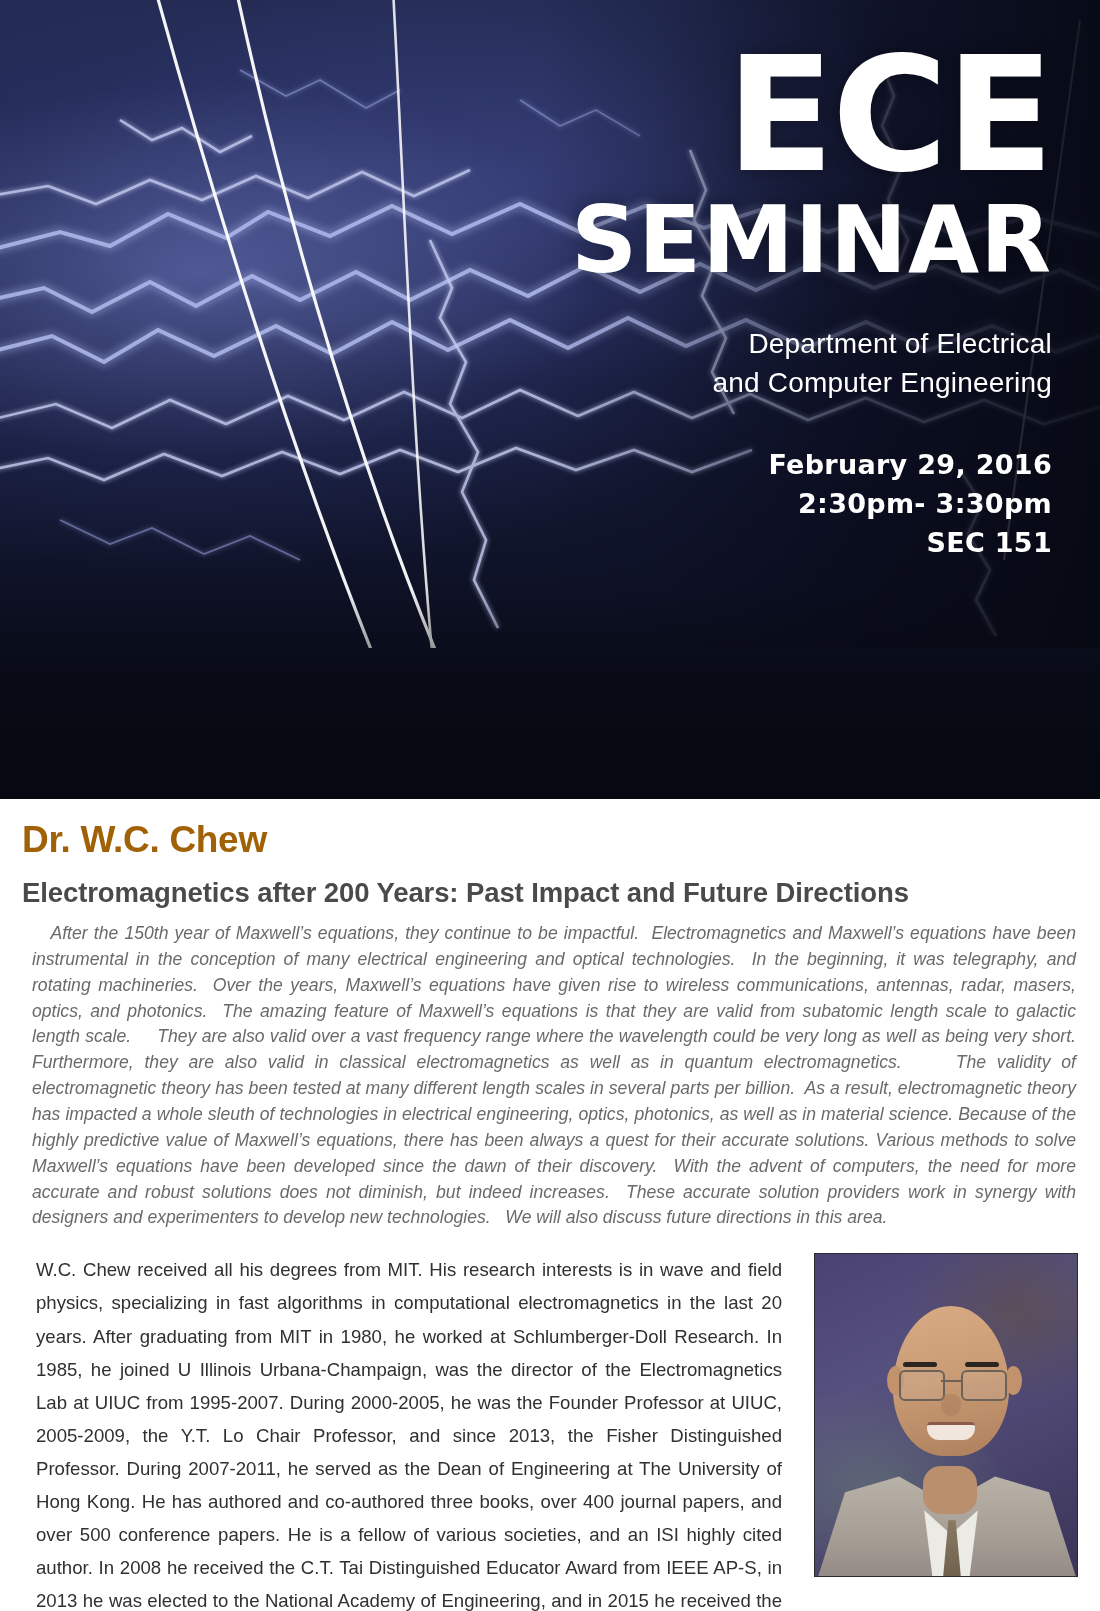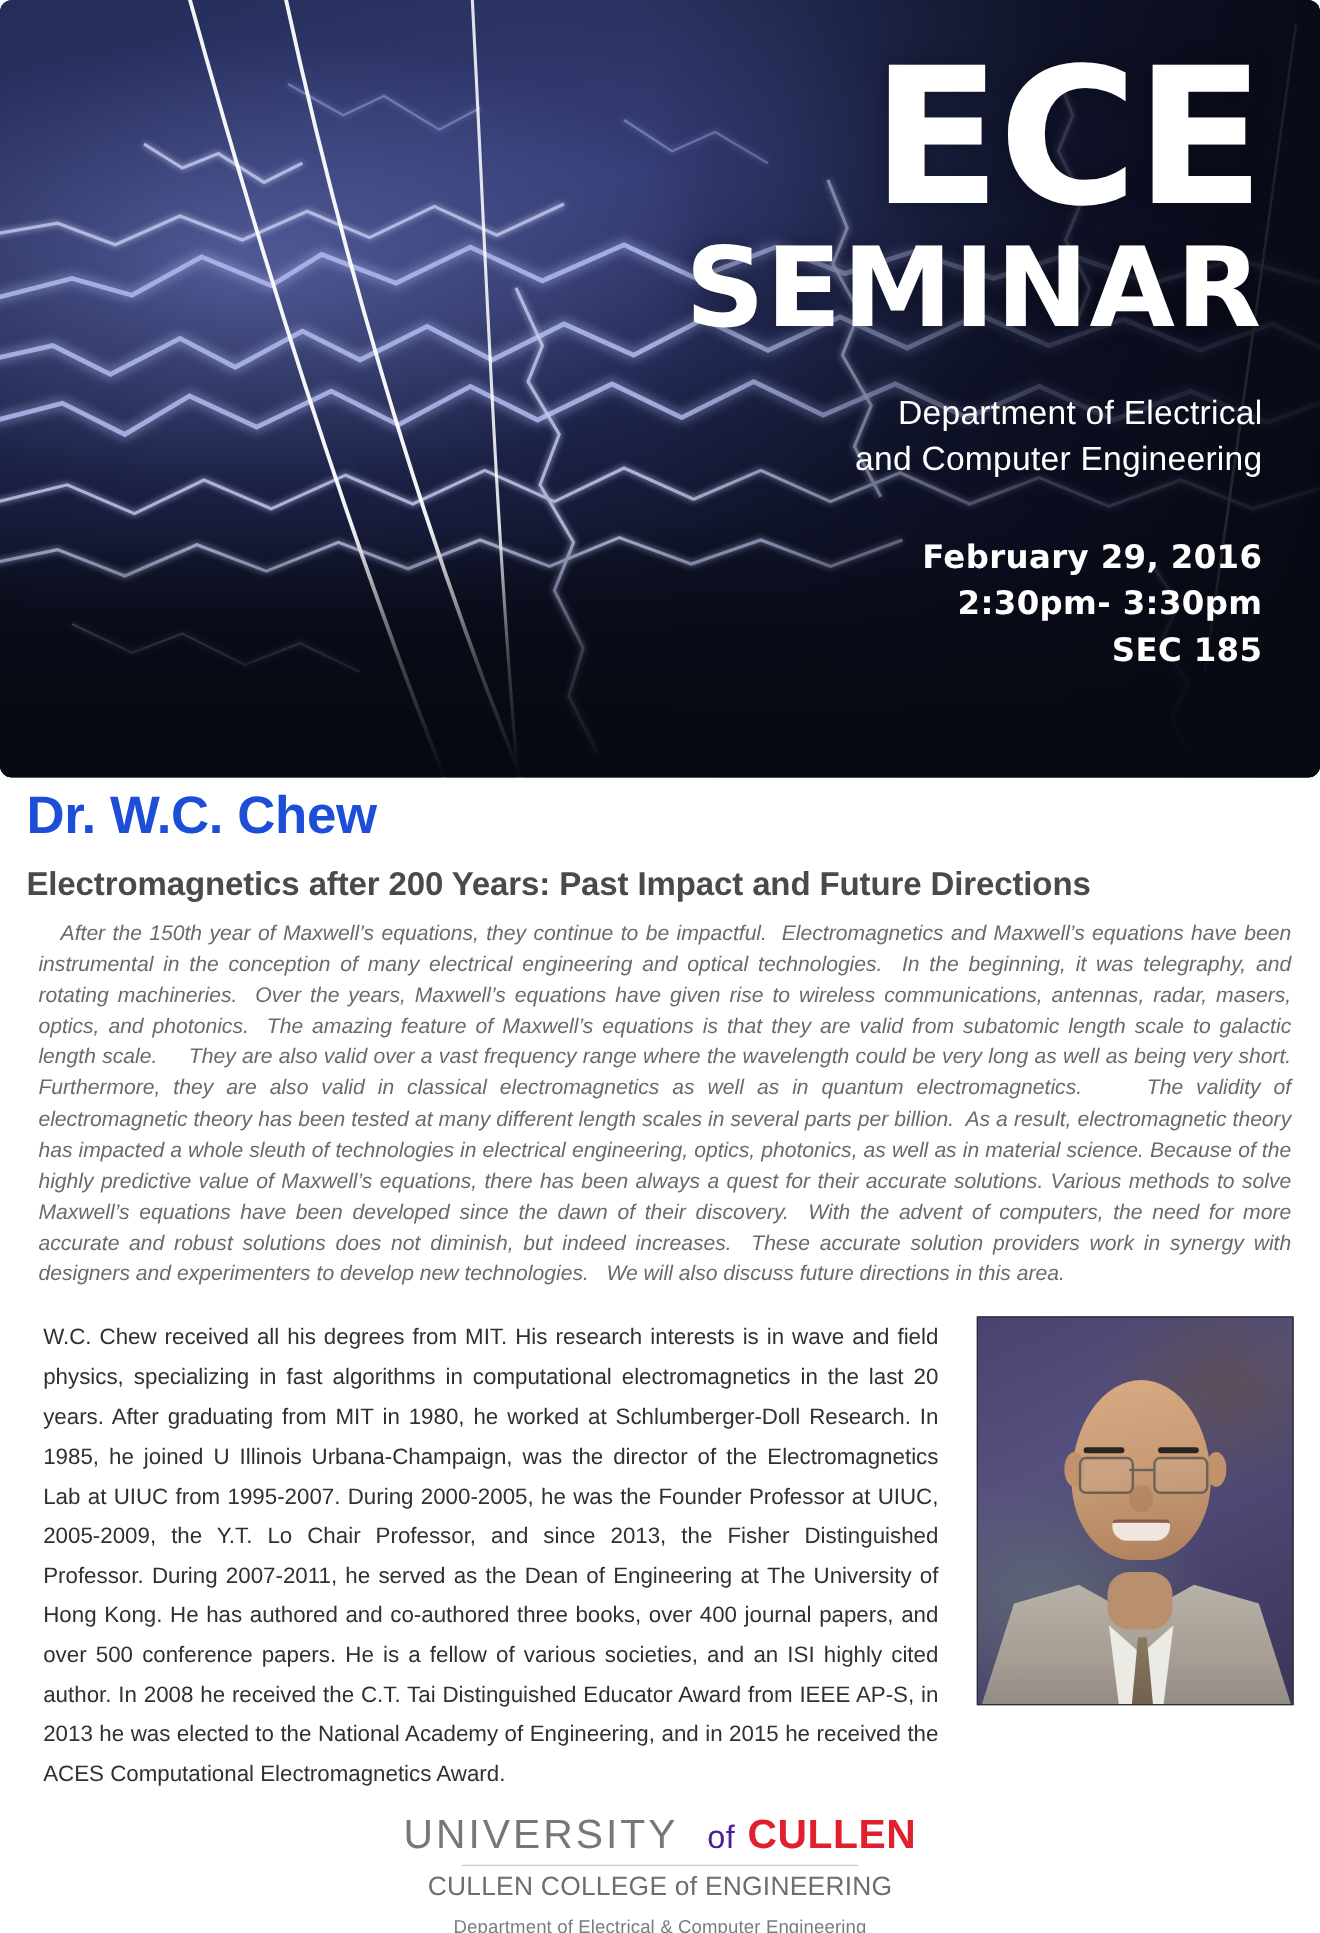--- a/index.html
+++ b/index.html
@@ -13,24 +13,23 @@
     font-family: "Liberation Sans", sans-serif;
     color: #000;
     overflow: hidden;
     position: relative;
   }
 
   
   .hero {
     position: relative;
     width: 1100px;
-    height: 648px;
+    height: 799px;
     overflow: hidden;
-    background: #15803d;
-    border-radius: 10px;
+    background: #b91c1c;
   }
   .hero-sky {
     position: absolute;
     inset: 0;
     background:
       radial-gradient(ellipse 900px 420px at 18% 34%, rgba(120,132,210,0.55) 0%, rgba(60,68,140,0.22) 45%, rgba(16,20,43,0) 72%),
       radial-gradient(ellipse 700px 300px at 48% 22%, rgba(90,100,180,0.35) 0%, rgba(16,20,43,0) 70%),
       linear-gradient(180deg, #222a52 0%, #1d2449 22%, #171d3c 45%, #10142b 68%, #0a0d1c 86%, #070912 100%);
   }
   .hero-dark-right {
@@ -93,23 +92,23 @@
   }
 
   
   .body-wrap {
     position: relative;
     padding: 0 22px;
   }
   .speaker-name {
     font-family: "Liberation Sans", sans-serif;
     font-weight: bold;
-    font-size: 44px;
-    color: #1d4ed8;
-    margin: 7px 0 0 0;
+    font-size: 37px;
+    color: #a16207;
+    margin: 20px 0 0 0;
     letter-spacing: -0.3px;
   }
   .talk-title {
     font-family: "Liberation Sans", sans-serif;
     font-weight: bold;
     font-size: 27.5px;
     color: #4a4a4c;
     margin: 16px 0 0 0;
     letter-spacing: -0.1px;
   }
@@ -351,21 +350,21 @@
   <div class="hero-text">
     <div class="ece-title">ECE</div>
     <div class="seminar-title">SEMINAR</div>
     <div class="dept-line">
       <div>Department of Electrical</div>
       <div>and Computer Engineering</div>
     </div>
     <div class="when-block">
       <div>February 29, 2016</div>
       <div>2:30pm- 3:30pm</div>
-      <div>SEC 185</div>
+      <div>SEC 151</div>
     </div>
   </div>
 </div>
 
 <div class="body-wrap">
 
   <div class="speaker-name">Dr. W.C. Chew</div>
 
   <div class="talk-title">Electromagnetics after 200 Years:  Past Impact and Future Directions</div>
 

